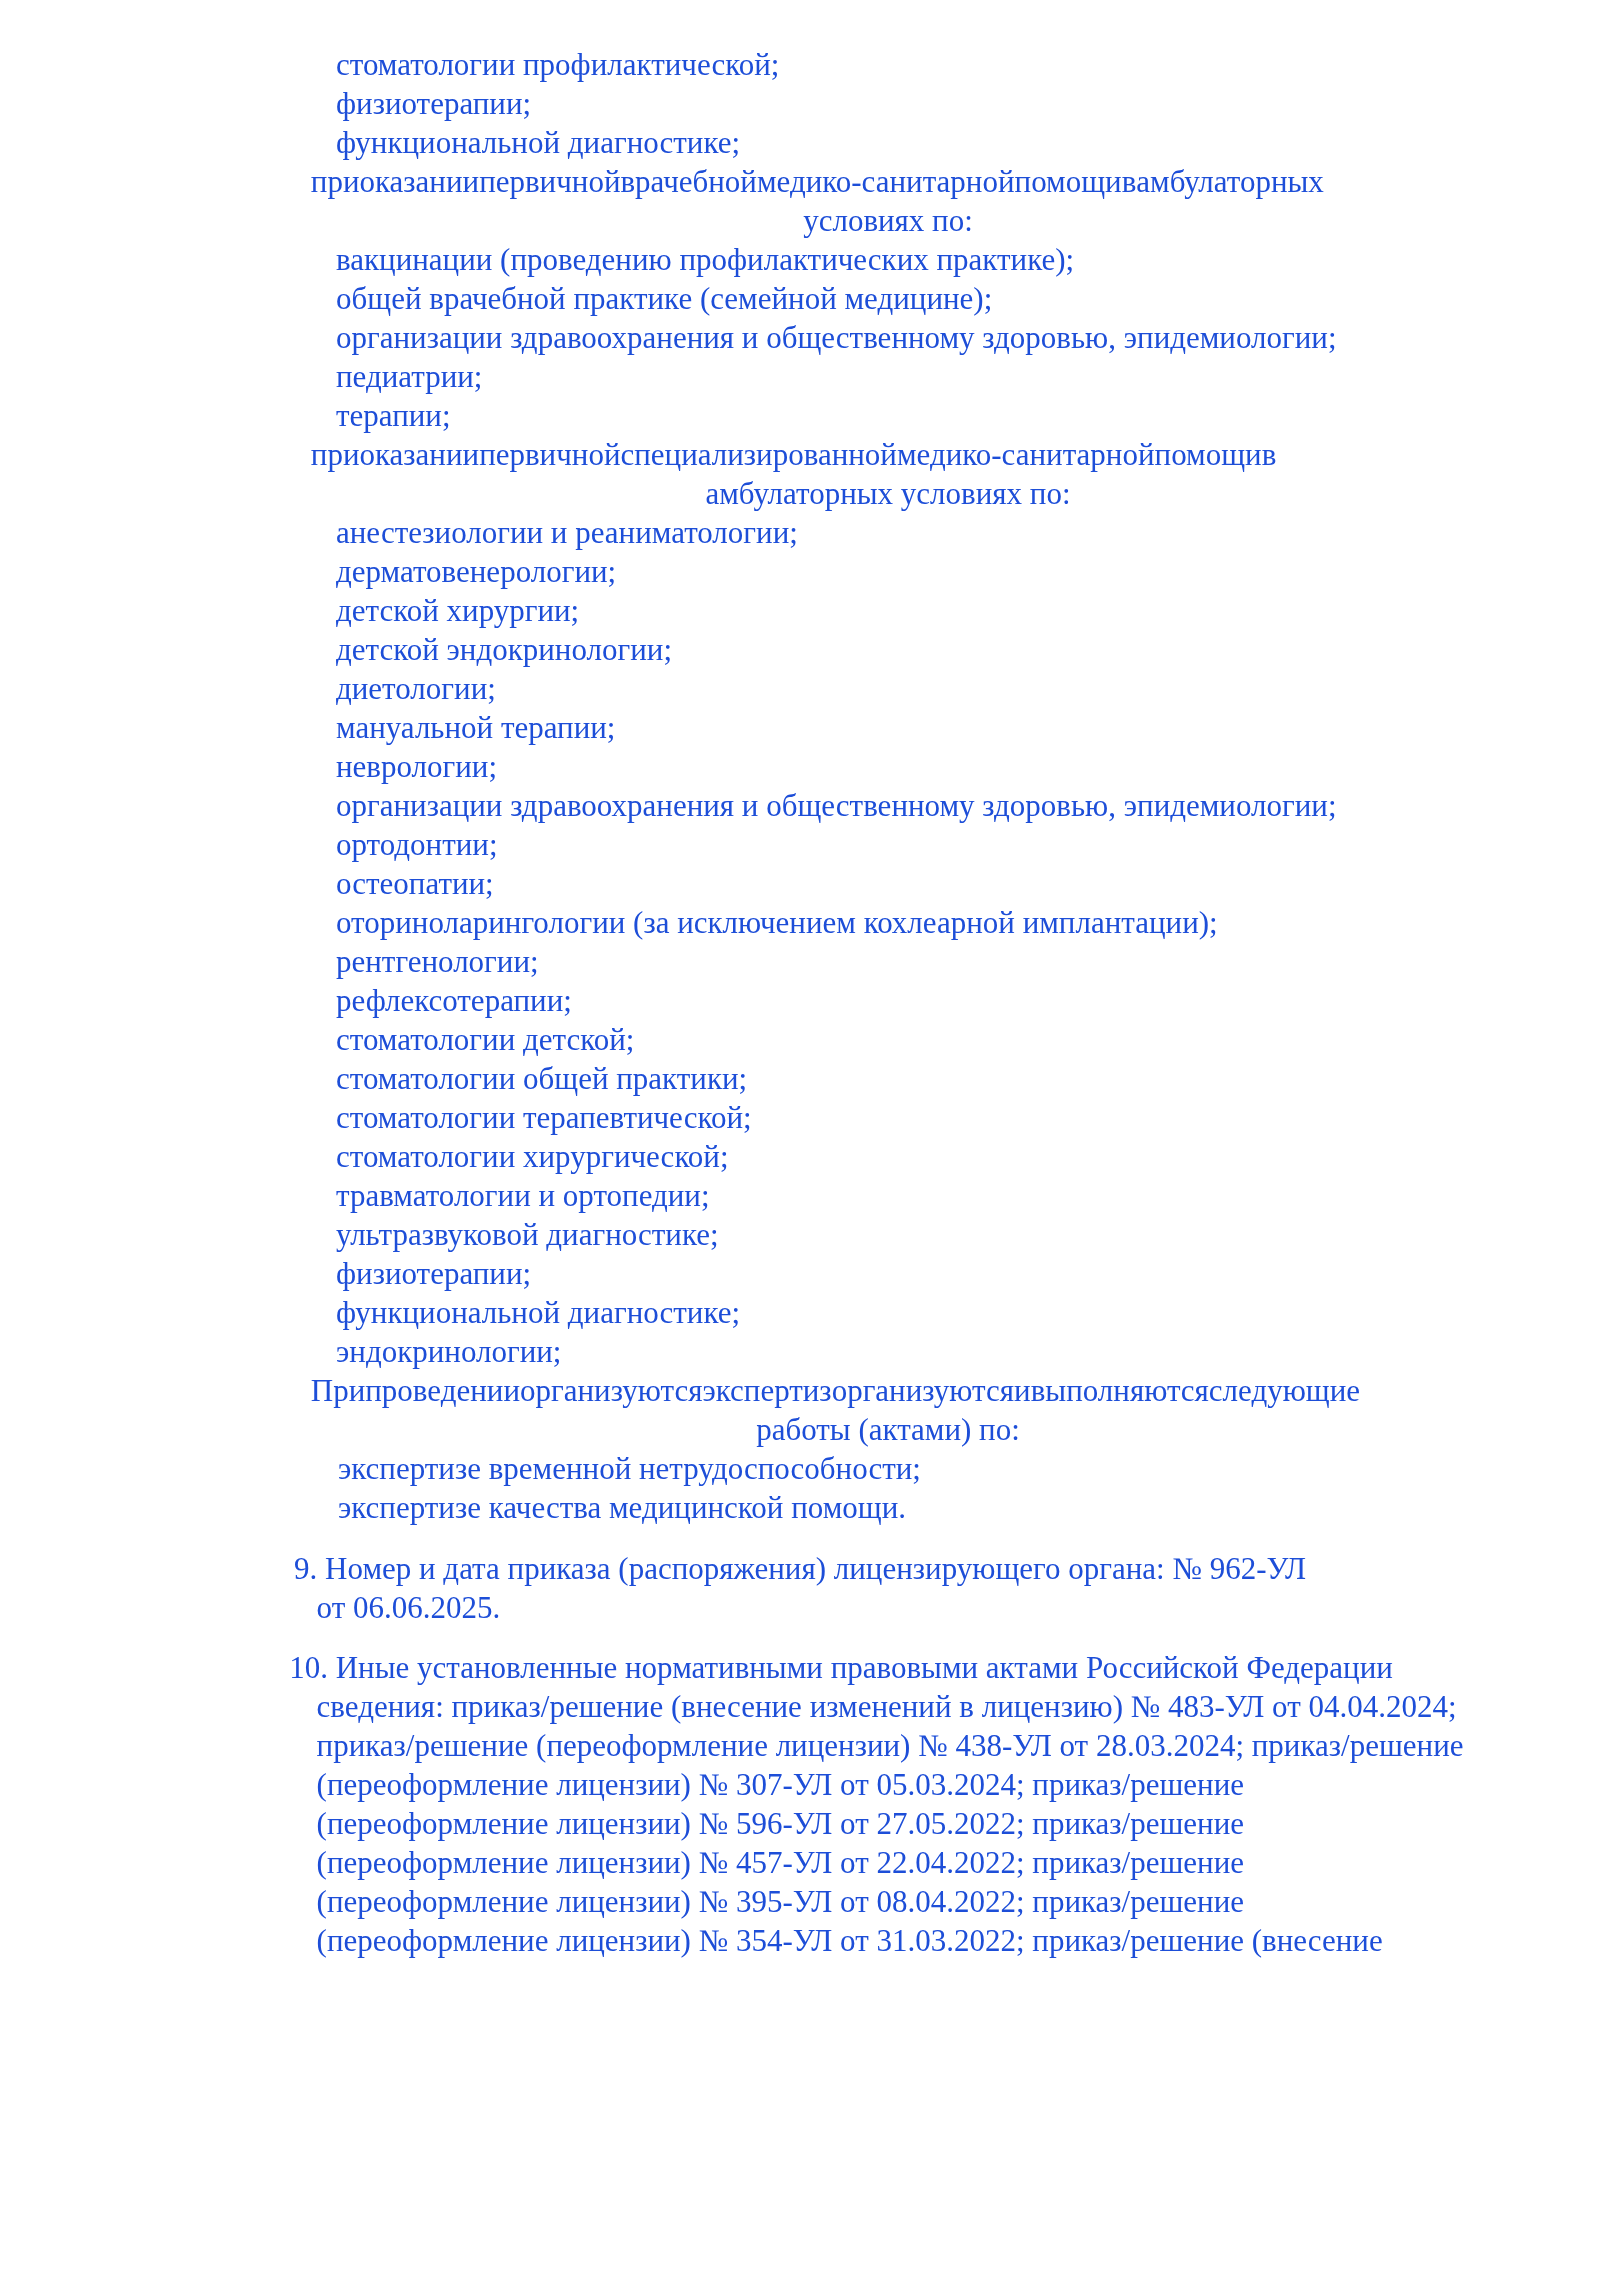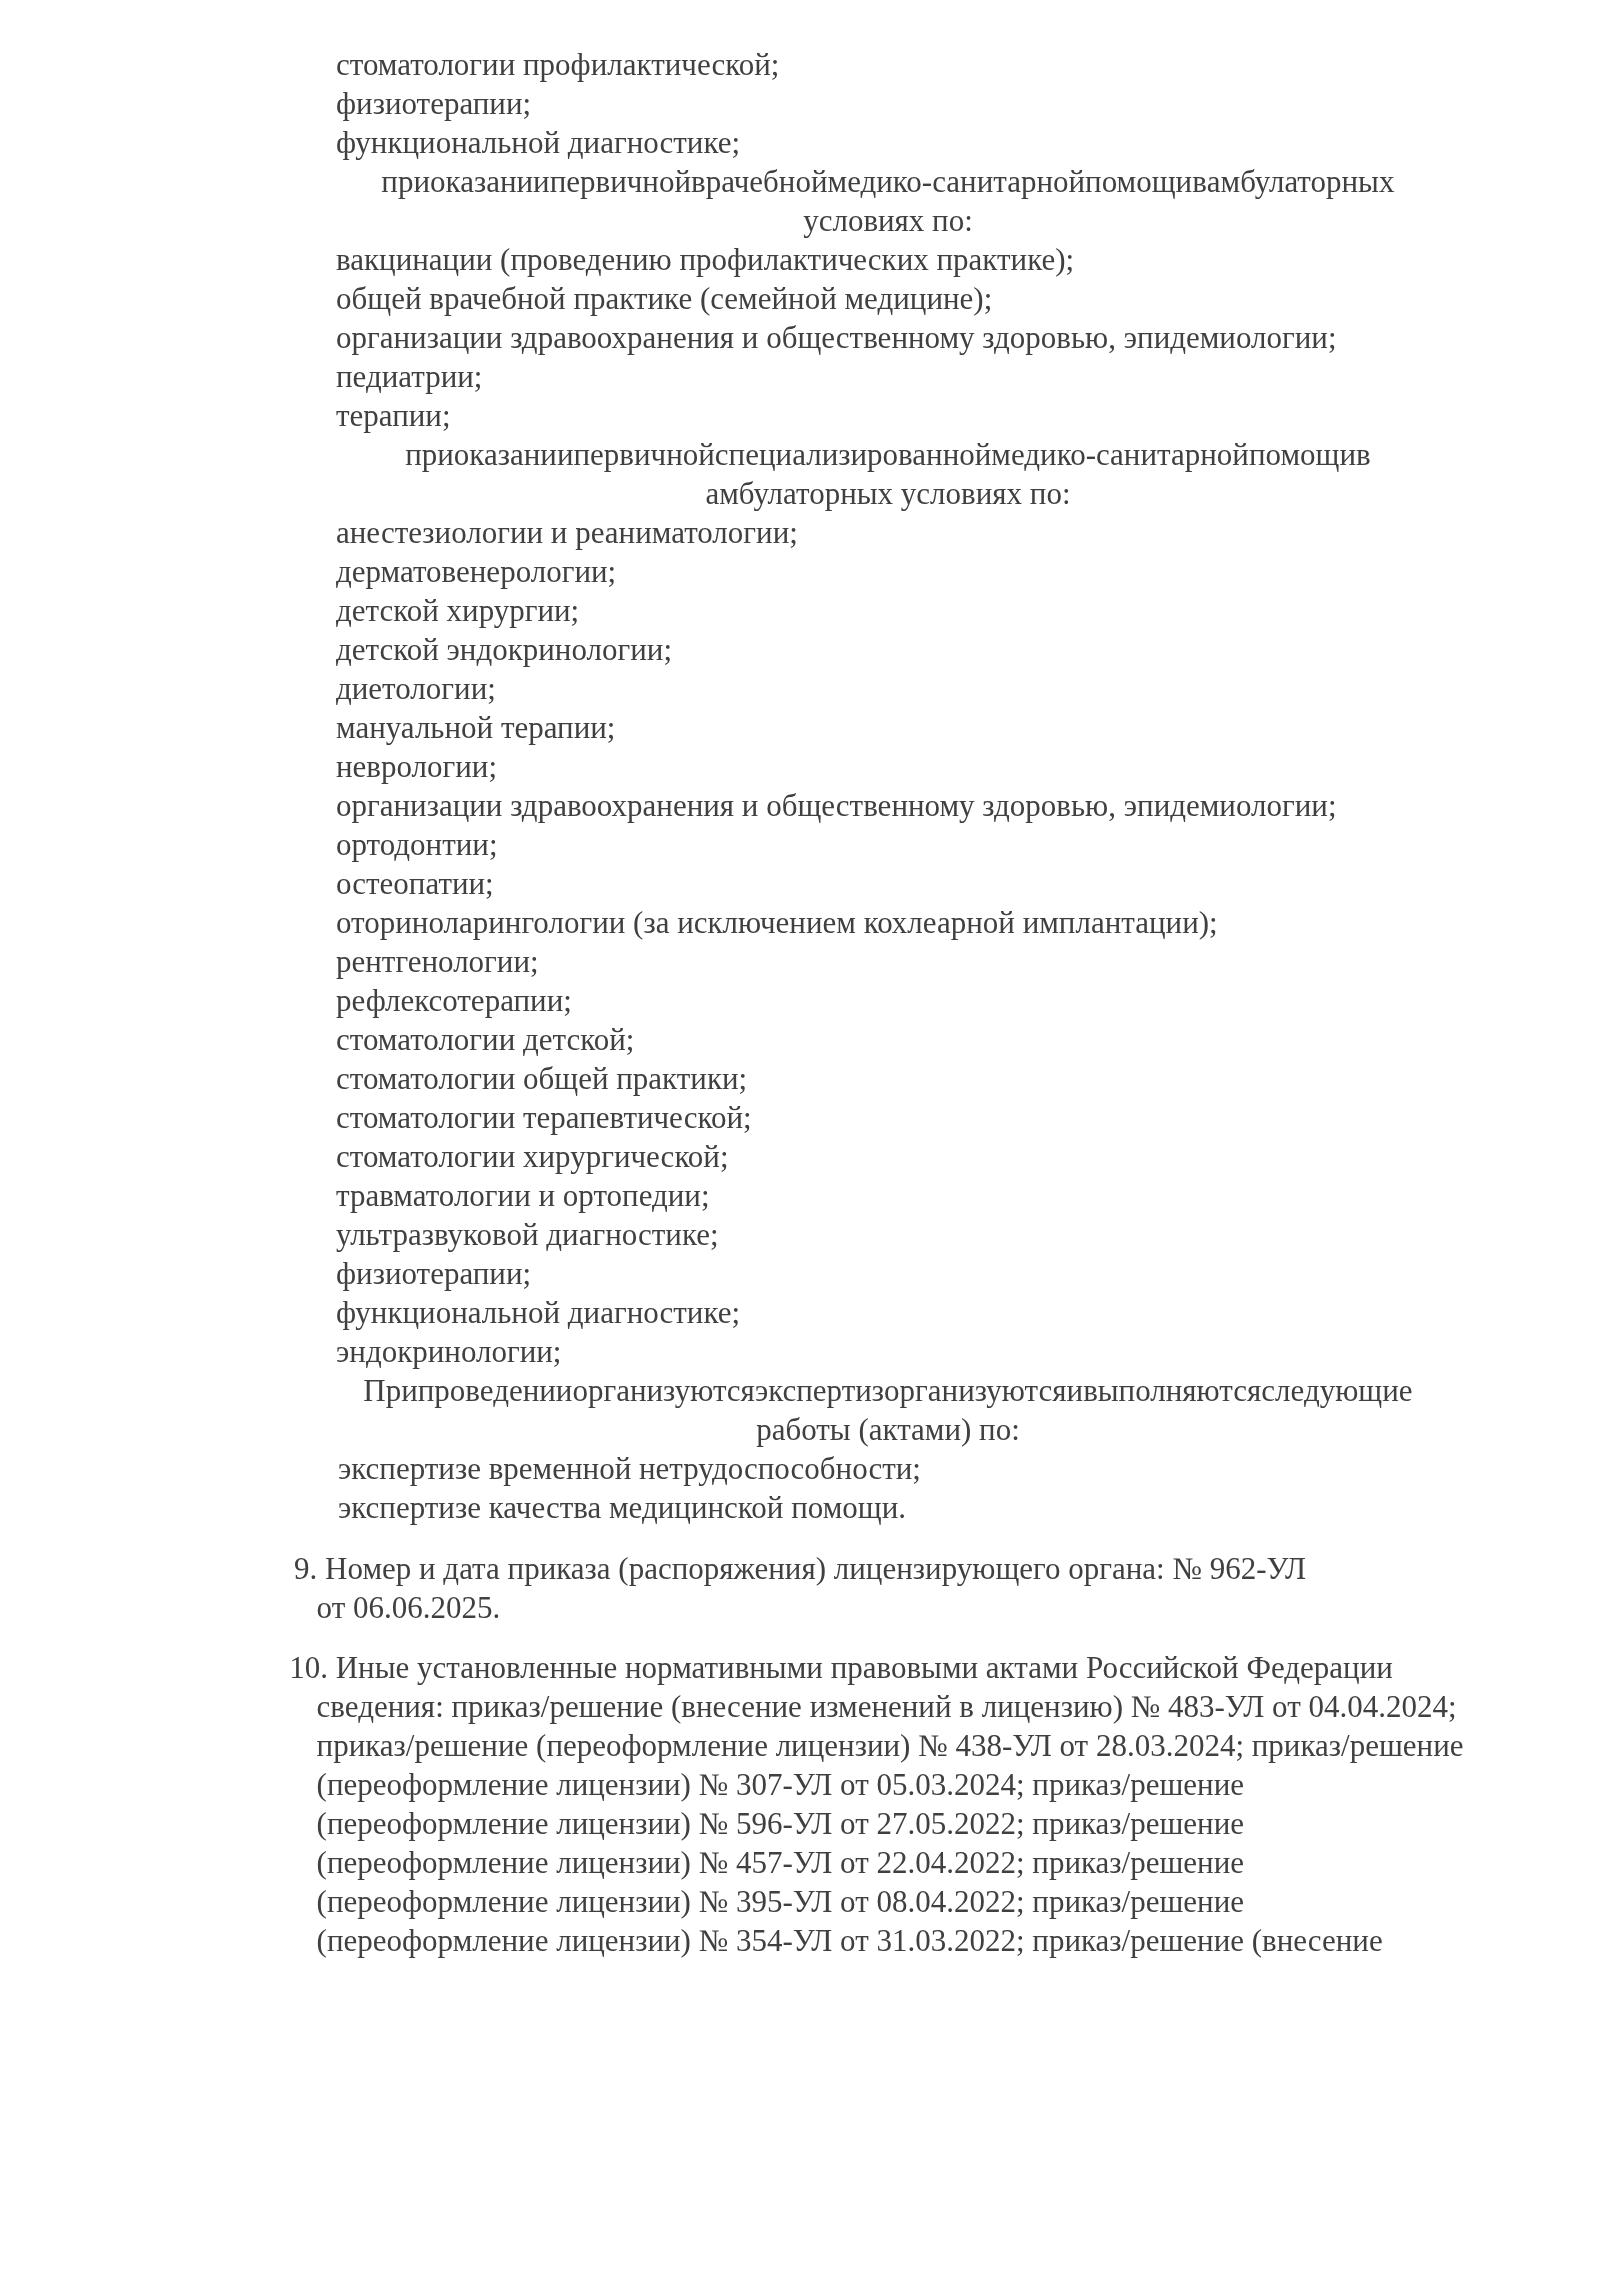--- a/index.html
+++ b/index.html
@@ -26,40 +26,40 @@
   .line {
     line-height: 39px;
     white-space: nowrap;
   }
   
   .st-item { margin-left: 37px; }
   
   .st-first {
     margin-left: 11.8px;
     display: flex;
-    justify-content: center;
+    justify-content: flex-start;
     white-space: nowrap;
   }
   .st-first span { flex: 0 0 auto; }
   
   .st-base { margin-left: 12px; text-align: center; }
   
   .st-exp { margin-left: 39px; }
   
   .st-n9  { margin-left: -4.9px; }
   .st-n10 { margin-left: -9.8px; }
   
   .st-cont { margin-left: 17.6px; font-family: Liberation Serif, serif; }
   
   .gap { margin-top: 21.6px; }
 </style>
 </head>
 <body>
 
-<div class="page" style="background: rgb(255, 255, 255); color: #404040;">
+<div class="page" style="background: rgb(255, 255, 255); color: #1d4ed8;">
   <div class="text-block" id="lines-container">
       <div class="line st-item">стоматологии профилактической;</div>
       <div class="line st-item">физиотерапии;</div>
       <div class="line st-item">функциональной диагностике;</div>
       <div class="line st-first">
         <span>при</span>
         <span>оказании</span>
         <span>первичной</span>
         <span>врачебной</span>
         <span>медико-санитарной</span>

